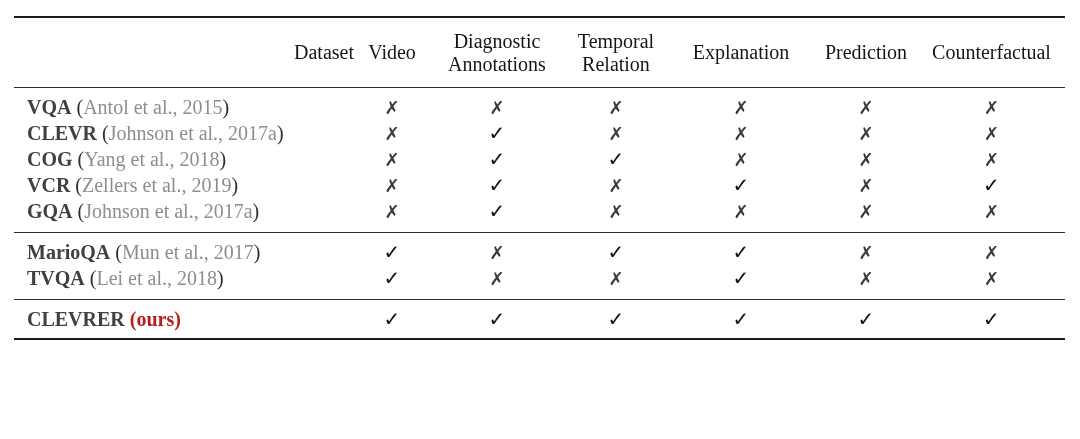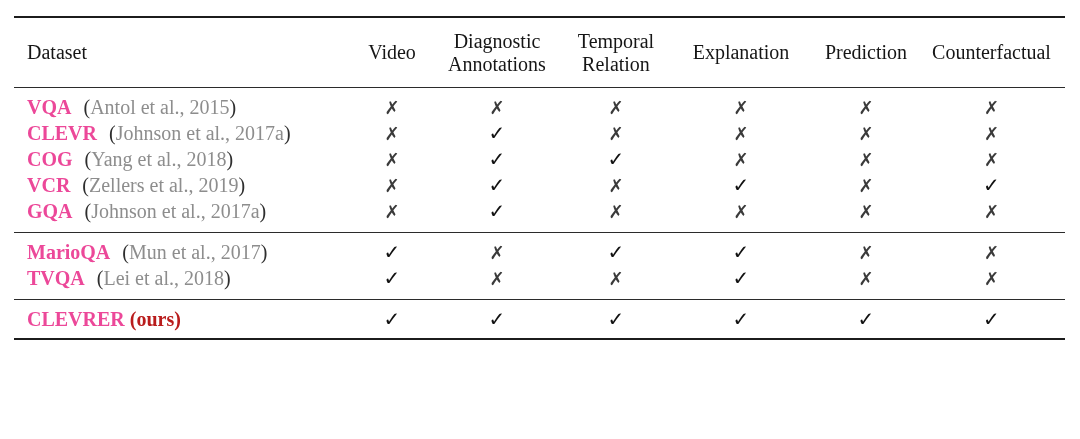--- a/index.html
+++ b/index.html
@@ -28,29 +28,29 @@
   tbody.group-2 { border-top: 1.5px solid #2b2b2b; }
   tbody.final-group { border-top: 1.5px solid #2b2b2b; }
   th {
     font-weight: normal;
     height: 69px;
     vertical-align: middle;
     padding: 0;
     white-space: pre-line;
     line-height: 23px;
   }
-  th.ds-col { text-align: left; padding-left: 13px; }
+  th.ds-col { text-align: right; padding-left: 13px; }
   th.crit { text-align: center; }
   td { height: 26px; padding: 0; vertical-align: middle; }
   tbody.group tr:first-child td { padding-top: 6px; }
   tbody.group tr:last-child td { padding-bottom: 8px; }
   tbody.final-group td { height: 38px; }
   td.ds { text-align: left; padding-left: 13px; white-space: nowrap; }
-  .name { font-weight: bold; color: #ec4899; }
-  .cite { margin-left: 12px; text-align: center; }
+  .name { font-weight: bold; color: #404040; }
+  .cite { margin-left: 5px; text-align: center; }
   .cite .pp { color: #2e2e2e; }
   .cite .ct { color: #8d8d8d; }
   .suffix { font-weight: bold; color: #b91c1c; margin-left: 5px; }
   td.mark {
     text-align: center;
     font-family: "DejaVu Sans", sans-serif;
   }
   td.mark.m-check { color: #111111; font-size: 20px; }
   td.mark.m-cross { color: #3a3a3a; font-size: 18px; }
 </style>

